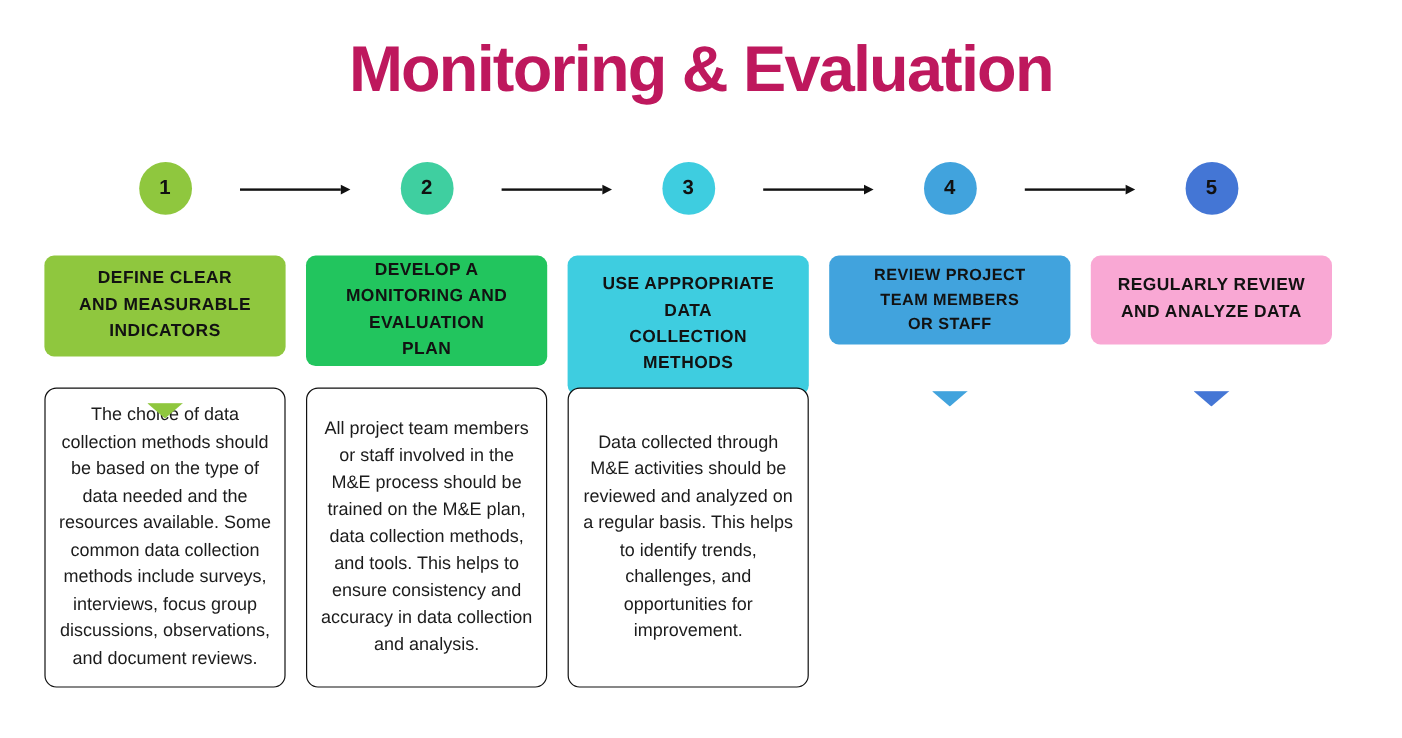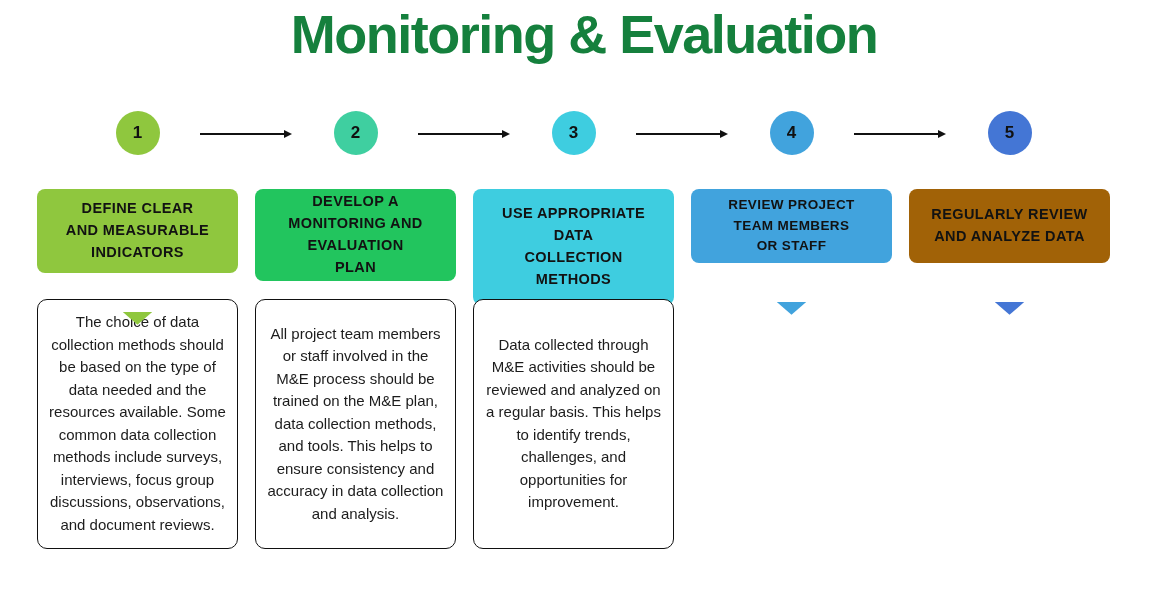--- a/index.html
+++ b/index.html
@@ -3,26 +3,26 @@
 <meta charset="utf-8">
 <style>
   * { margin: 0; padding: 0; box-sizing: border-box; }
   html, body { background: #ffffff; }
   body {
     width: 1168px; height: 615px;
     font-family: "Liberation Sans", sans-serif;
     overflow: hidden;
   }
   .page-title {
-    margin-top: 2px;
+    margin-top: 26px;
     text-align: center;
     font-size: 54px;
     font-weight: 800;
     letter-spacing: -1.5px;
-    color: #15803d;
+    color: #be185d;
     line-height: 1.2;
   }
   .flow {
     width: 1073px;
     margin-left: 37px;
   }
   
   .circles-row {
     position: relative;
     margin-top: 44px;
@@ -167,21 +167,21 @@
 COLLECTION
 METHODS</div>
     </div>
     <div class="header-cell">
       <div class="header-box hb-3" style="background-color: rgb(65, 163, 221);">REVIEW PROJECT
 TEAM MEMBERS
 OR STAFF</div>
       <div class="tail" style="background-color: rgb(65, 163, 221);"></div>
     </div>
     <div class="header-cell">
-      <div class="header-box hb-4" style="background-color: #a16207;">REGULARLY REVIEW
+      <div class="header-box hb-4" style="background-color: #f9a8d4;">REGULARLY REVIEW
 AND ANALYZE DATA</div>
       <div class="tail" style="background-color: rgb(68, 118, 213);"></div>
     </div>
   </div>
 
   <div class="descs">
     <div class="desc-box">The choice of data collection methods should be based on the type of data needed and the resources available. Some common data collection methods include surveys, interviews, focus group discussions, observations, and document reviews.</div>
     <div class="desc-box">All project team members or staff involved in the M&amp;E process should be trained on the M&amp;E plan, data collection methods, and tools. This helps to ensure consistency and accuracy in data collection and analysis.</div>
     <div class="desc-box">Data collected through M&amp;E activities should be reviewed and analyzed on a regular basis. This helps to identify trends, challenges, and opportunities for improvement.</div>
   </div>

